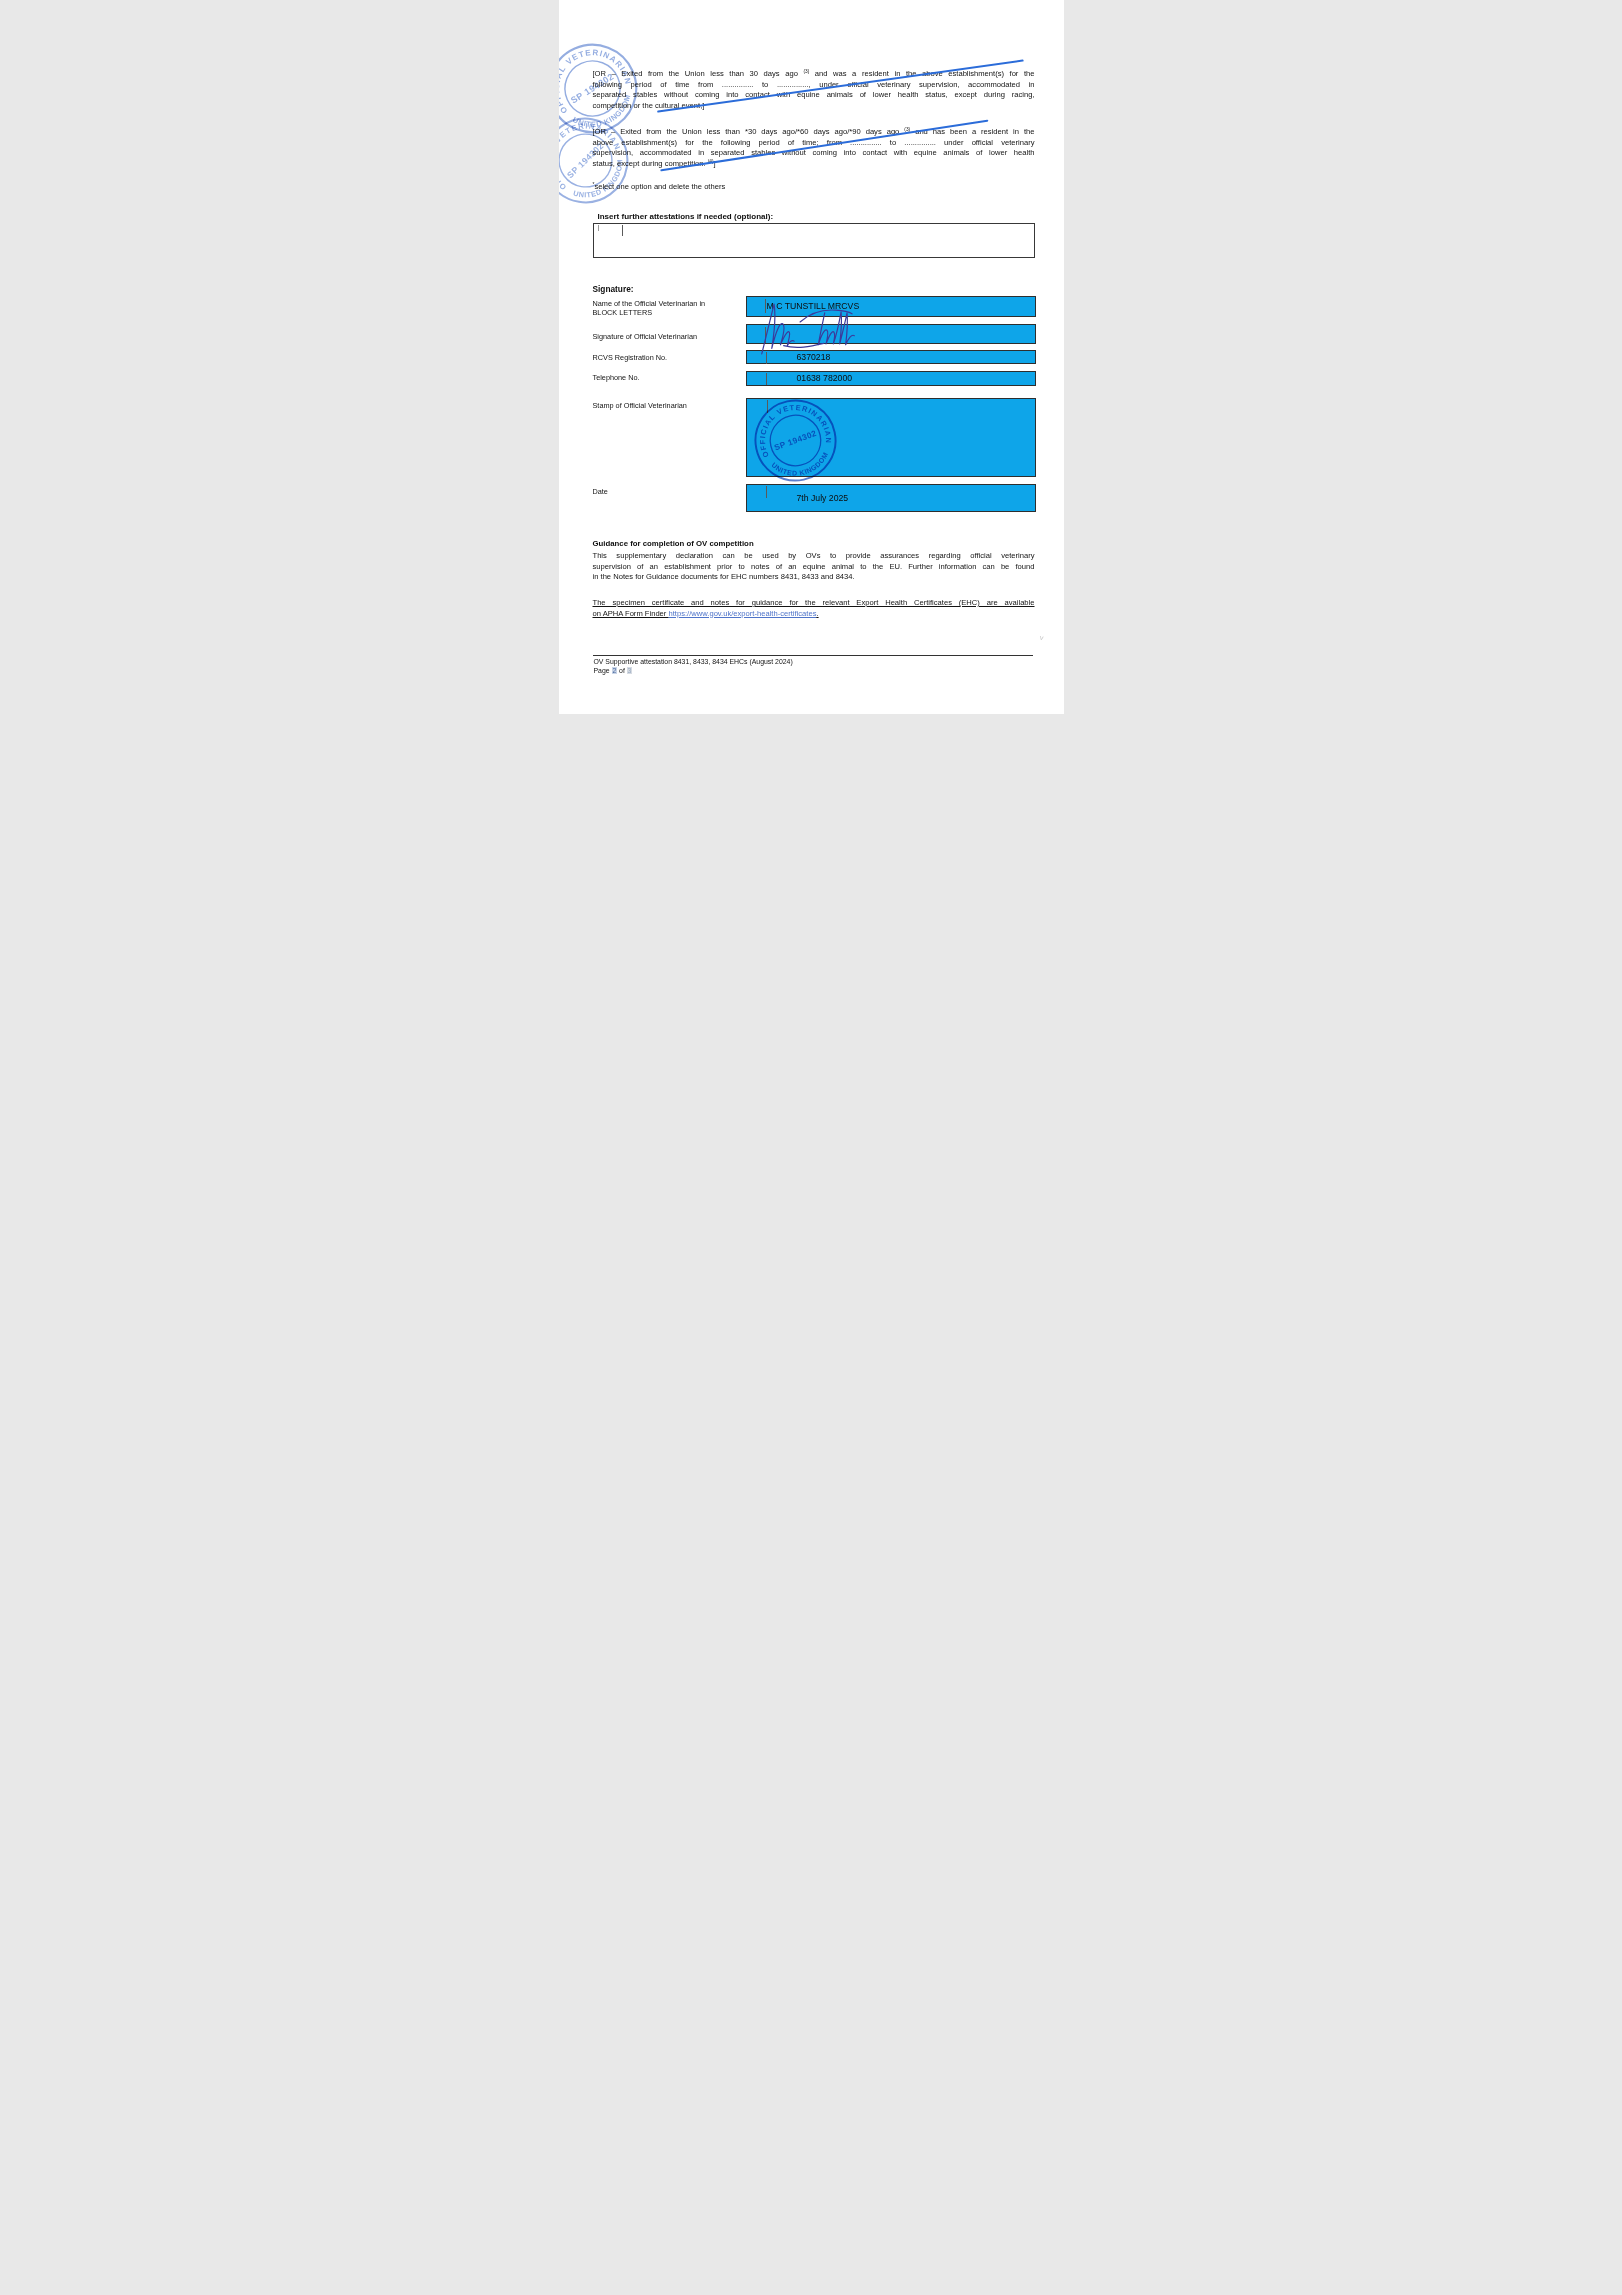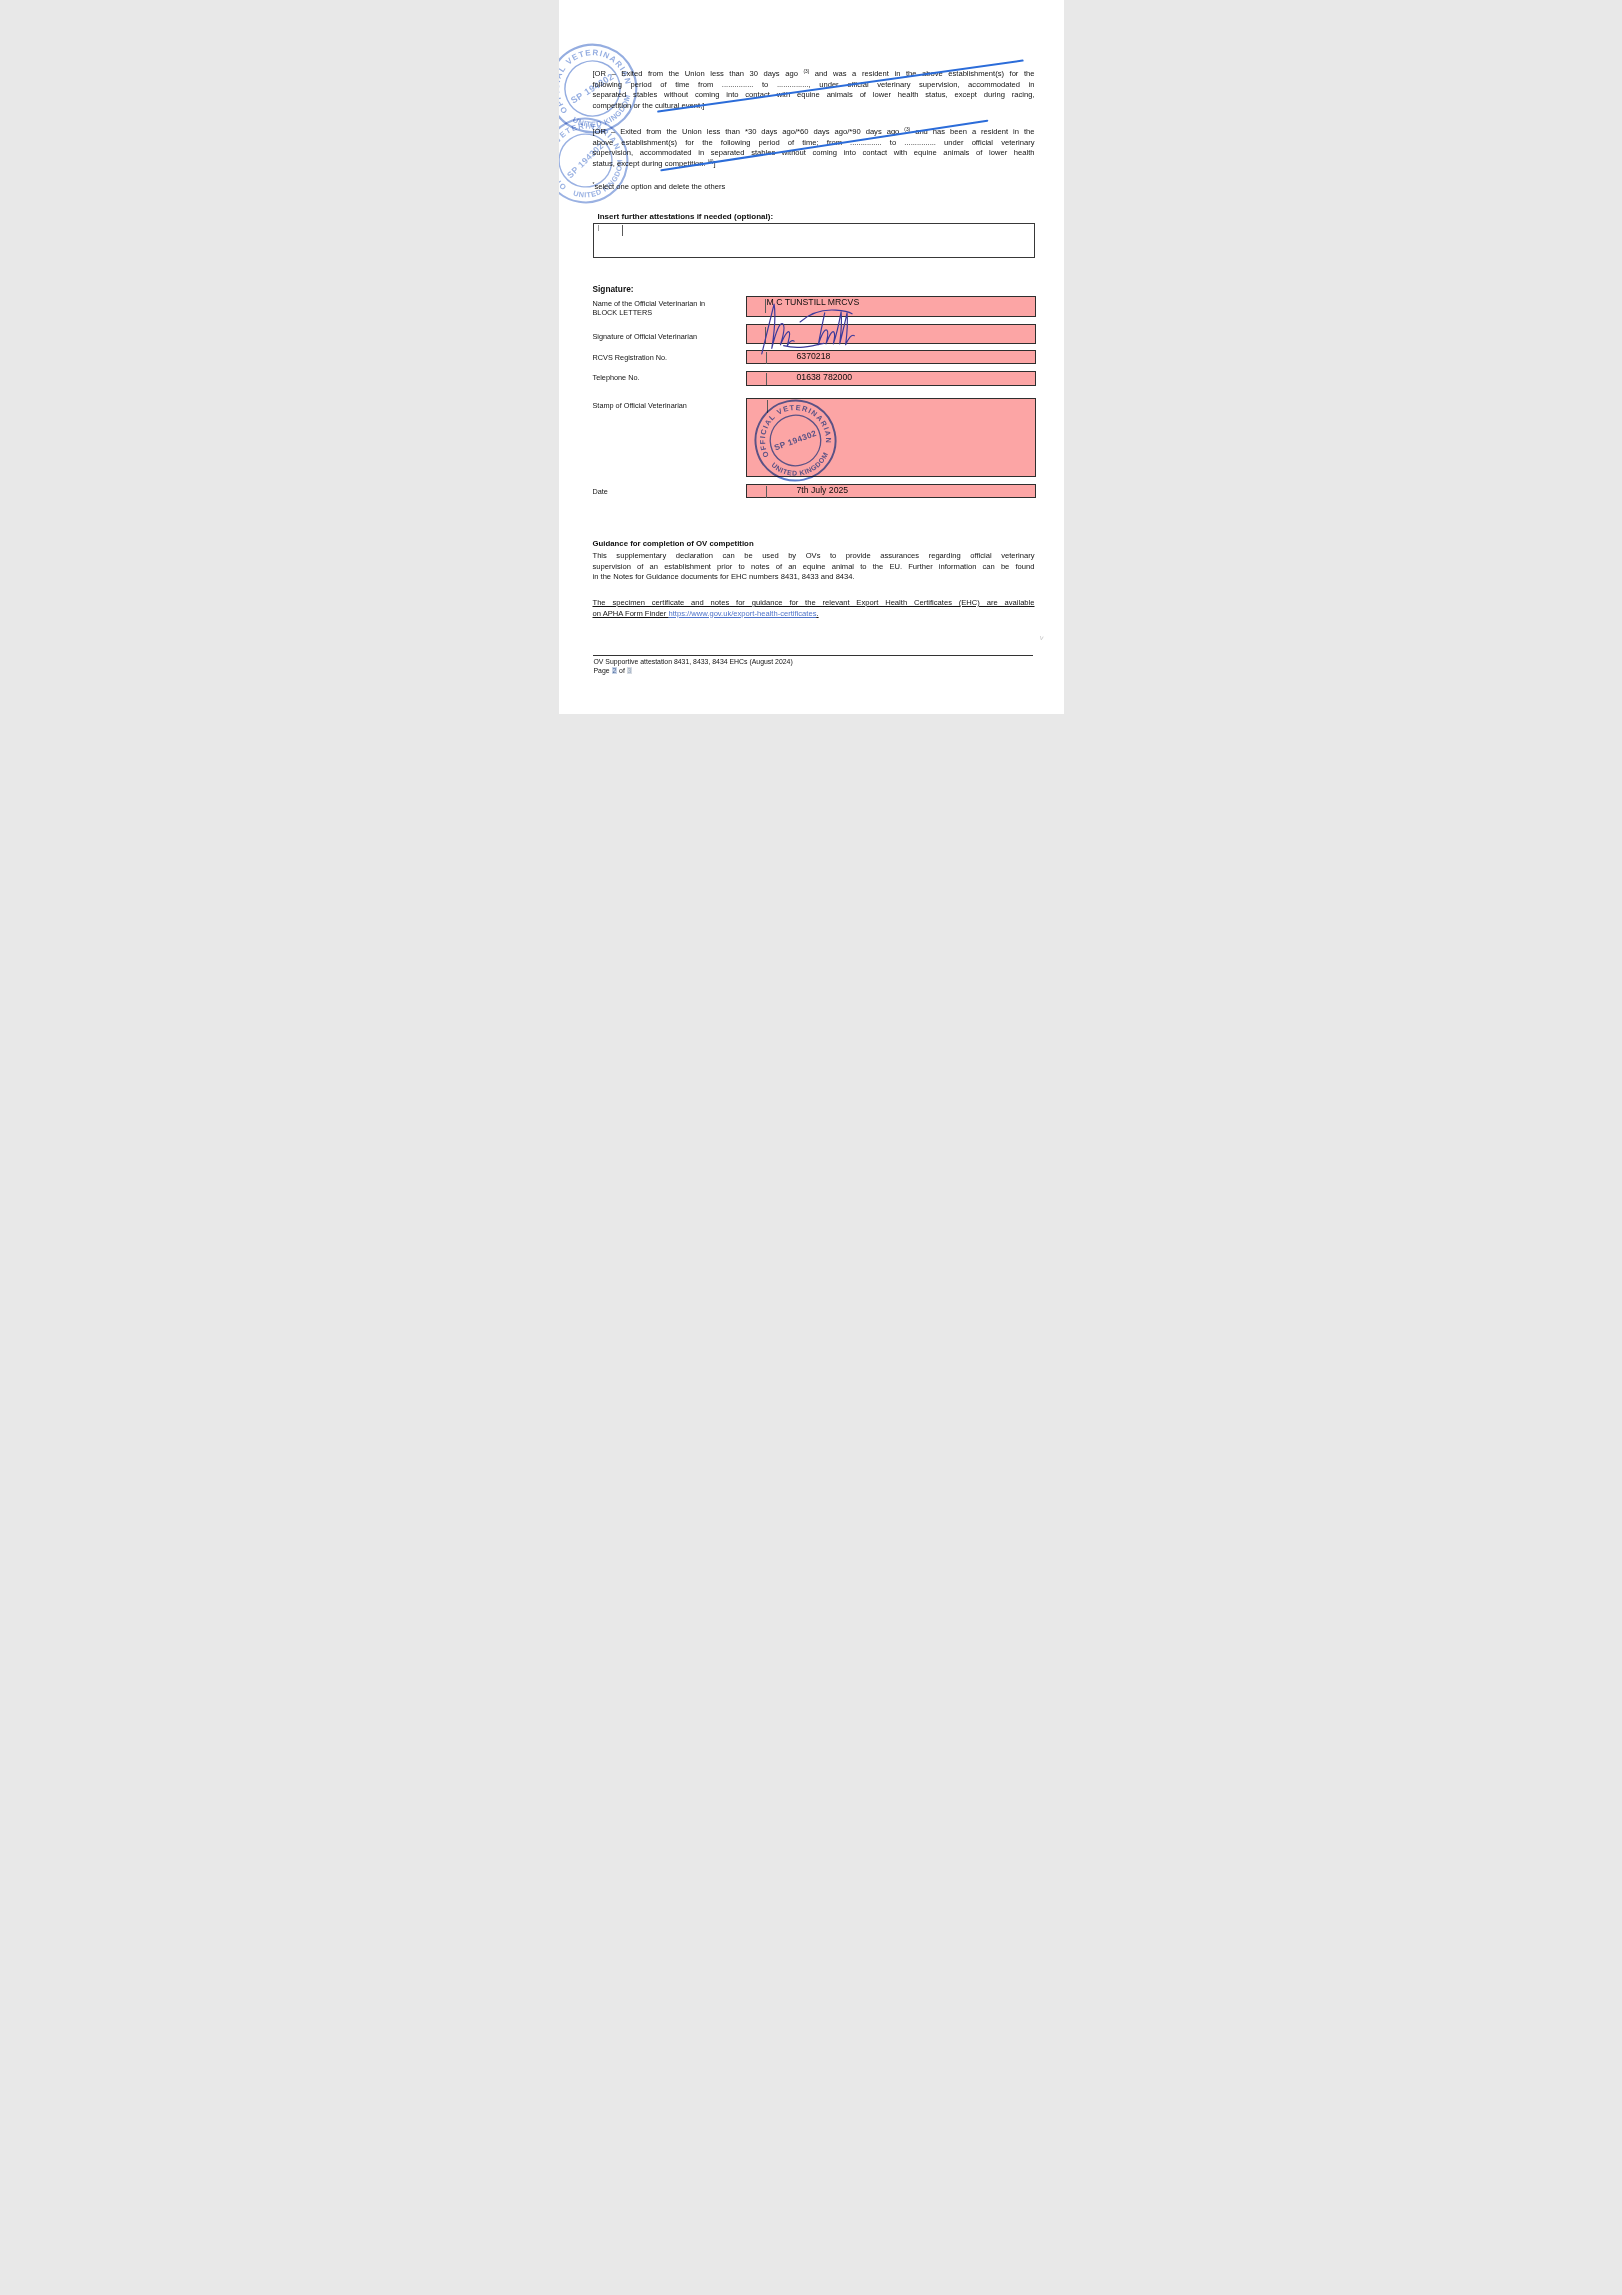--- a/index.html
+++ b/index.html
@@ -6,22 +6,22 @@
   .page{position:relative;width:505px;height:714px;background:#ffffff;overflow:hidden;
         font-family:"Liberation Sans",sans-serif;color:#161616;margin:0 auto;}
   
   .para{position:absolute;left:34px;width:442px;font-size:7.6px;line-height:10.6px;color:#131313;}
   .jline{text-align:justify;text-align-last:justify;}
   .lline{text-align:left;}
   sup.ref{font-size:4.8px;vertical-align:2.8px;line-height:0;letter-spacing:0;}
   .h-bold{position:absolute;font-weight:700;color:#0f0f0f;}
   
   .flabel{position:absolute;left:34px;font-size:7.3px;line-height:8.5px;color:#141414;width:142px;}
-  .fbox{position:absolute;left:187px;width:290px;border:0.9px solid #2e2e2e;background:#fca5a5;
-        display:flex;box-sizing:border-box;}
+  .fbox{position:absolute;left:187px;width:290px;border:0.9px solid #2e2e2e;background:#0ea5e9;
+        display:flex;align-items:center;box-sizing:border-box;}
   .fval{font-size:8.7px;color:#0d0d0d;padding-left:50px;white-space:nowrap;}
   .fval.name{padding-left:20px;}
   .bigbox{position:absolute;border:0.9px solid #383838;background:#fff;box-sizing:border-box;}
   .tick{position:absolute;width:0.7px;background:#5a5a5a;}
   .tick.light{background:#9a9a9a;}
   
   .stamp{position:absolute;mix-blend-mode:multiply;pointer-events:none;}
   .stampA{left:-13.8px;top:41px;width:95px;height:95px;color:#7d9bda;opacity:.82;transform:rotate(-24deg);}
   .stampB{left:-18.4px;top:115px;width:91px;height:91px;color:#7d9bda;opacity:.78;transform:rotate(-36deg);}
   .stampC{left:193px;top:397px;width:87px;height:87px;color:#4f74ca;opacity:.93;transform:rotate(-12deg);}
@@ -118,21 +118,21 @@
   <div class="tick" style="left:207px;top:373px;height:11.5px;"></div>
 
   <div class="flabel" style="top:402px;">Stamp of Official Veterinarian</div>
   <div class="fbox" style="top:398px;height:79px;"></div>
   <div class="tick" style="left:208px;top:400px;height:13px;"></div>
   <svg class="stamp stampC" viewBox="0 0 200 200">
       <use href="#stamp-proto"></use>
     </svg>
 
   <div class="flabel" style="top:488px;">Date</div>
-  <div class="fbox" style="top:484px;height:14px;">
+  <div class="fbox" style="top:484px;height:28px;">
     <span class="fval">7th July 2025</span>
   </div>
   <div class="tick" style="left:207px;top:486px;height:11.5px;"></div>
 
   <svg class="overlay" style="left:196px;top:301px;" width="133" height="57" viewBox="0 0 290 125">
     <g fill="none" stroke="#3c3a9b" stroke-width="2.6" stroke-linecap="round" stroke-linejoin="round">
       <path d="M 14,116 C 22,84 34,34 41,7 C 45,30 41,72 36,104 C 45,66 54,46 60,50 C 66,55 60,80 55,96 C 62,80 70,64 74,68 C 78,72 72,88 70,98 C 74,90 80,84 85,88"></path>
       <path d="M 98,46 C 118,28 146,18 176,20 C 196,21 206,24 212,28"></path>
       <path d="M 152,26 C 148,46 143,68 138,96 C 145,74 152,60 157,64 C 161,68 158,82 155,94 C 162,76 168,64 172,68 C 176,72 173,84 171,94 C 178,74 184,46 188,24 C 190,46 188,70 185,94 C 191,70 197,46 201,26 C 203,48 201,72 198,96 C 204,82 211,72 217,76"></path>
       <path d="M 62,98 C 92,106 120,100 150,93"></path>

